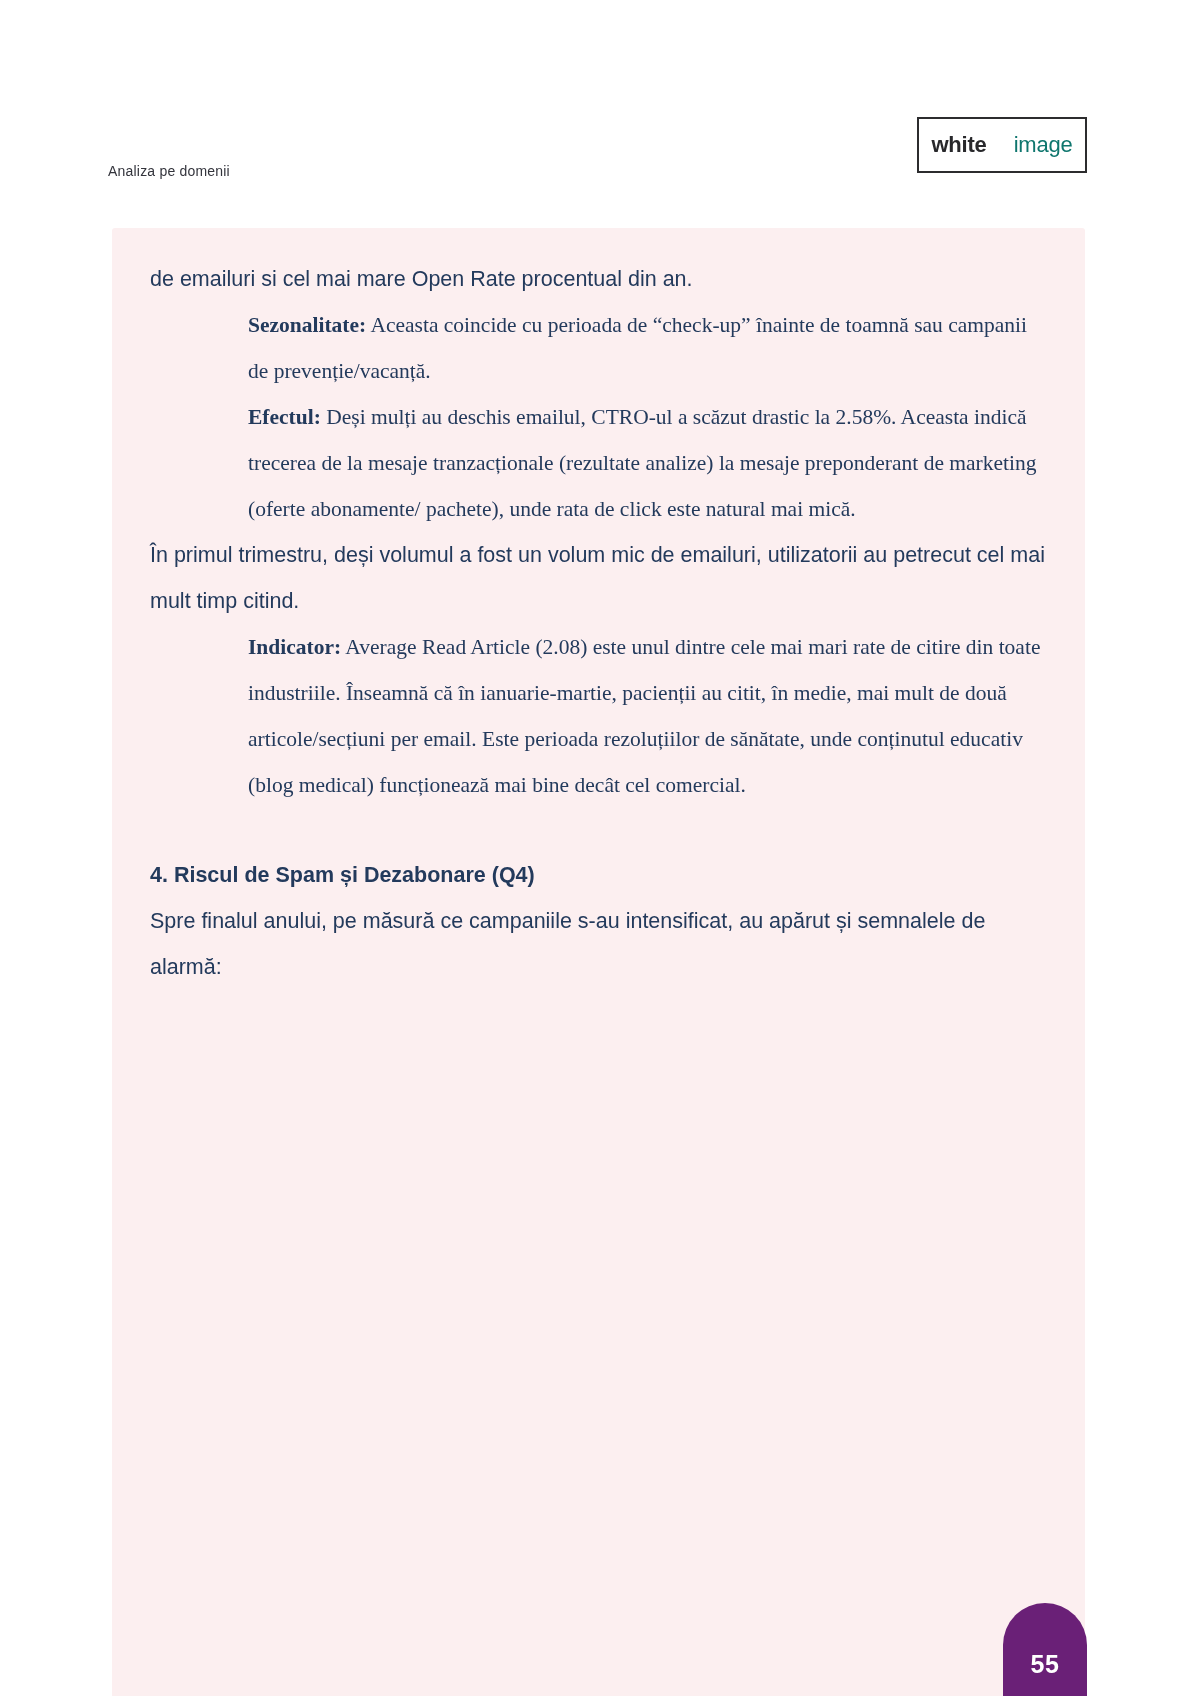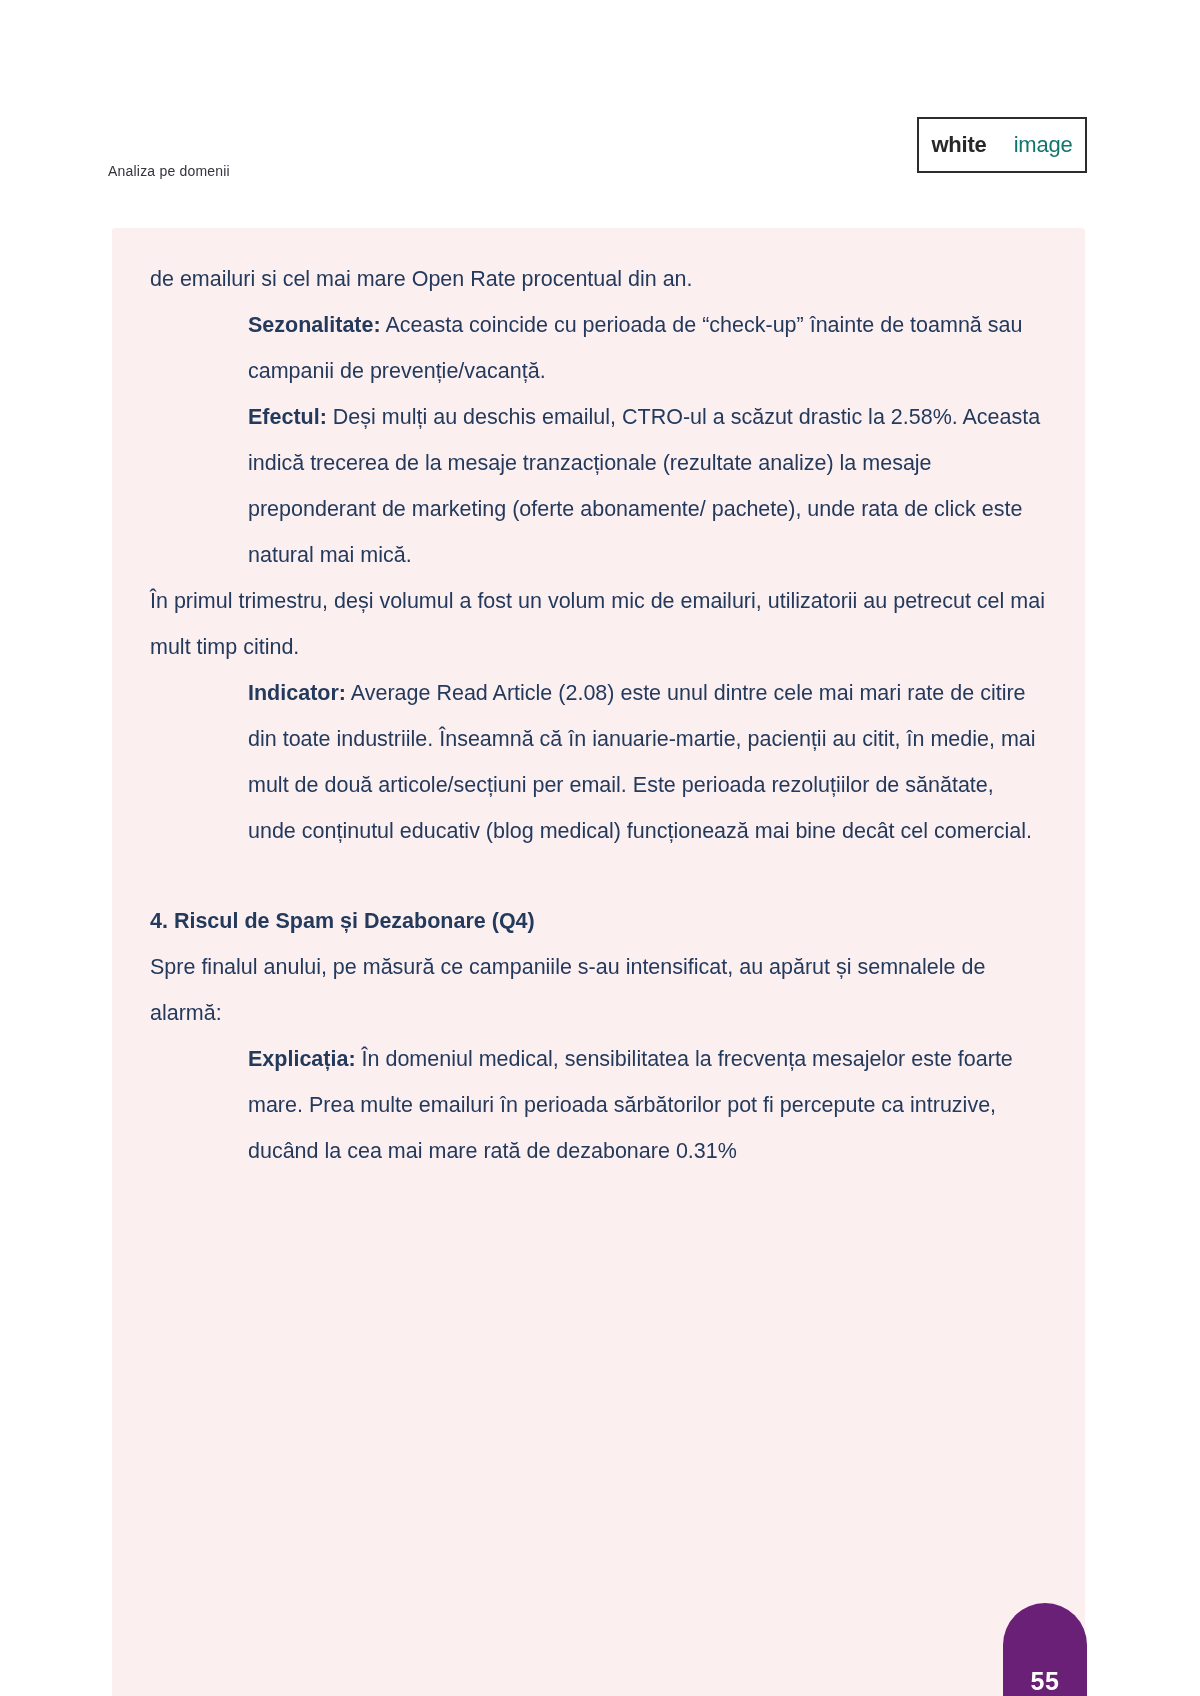--- a/index.html
+++ b/index.html
@@ -51,36 +51,36 @@
     height: 1472px;
     box-sizing: border-box;
     padding: 28px 38px 7px 38px;
     background: var(--card-bg, #fceff0);
     border-radius: 3px;
     color: var(--text, #233a5c);
     font-size: 21.5px;
     line-height: 46px;
   }
   .para { margin: 0; }
-  .indent { margin-left: 98px; }
+  .indent { margin-left: 98px; font-family: Liberation Serif, serif; }
   .heading { margin: 44px 0 0 0; font-weight: 700; }
   .lead { font-weight: 700; }
 
   
   .page-badge {
     position: absolute;
     left: 1003px;
     top: 1603px;
     width: 84px;
     height: 93px;
     background: var(--badge, #6a2077);
     border-radius: 42px 42px 0 0;
     display: flex;
     justify-content: center;
-    align-items: flex-end;
+    align-items: center;
   }
   .page-badge span {
     margin-top: 30px;
     color: #ffffff;
     font-weight: 700;
     font-size: 25px;
     letter-spacing: 0.5px;
   }
 </style>
 </head>
@@ -106,21 +106,20 @@
 
     <p class="para">În primul trimestru, deși volumul a fost un volum mic de emailuri, utilizatorii au petrecut cel mai mult timp citind.</p>
 
     <p class="para indent"><strong class="lead">Indicator:</strong><span> Average Read Article (2.08) este unul dintre cele mai mari rate de citire din toate industriile. Înseamnă că în ianuarie-martie, pacienții au citit, în medie, mai mult de două articole/secțiuni per email. Este perioada rezoluțiilor de sănătate, unde conținutul educativ (blog medical) funcționează mai bine decât cel comercial.</span></p>
 
     <p class="para heading">4. Riscul de Spam și Dezabonare (Q4)</p>
 
     <p class="para">Spre finalul anului, pe măsură ce campaniile s-au intensificat, au apărut și semnalele de alarmă:</p>
 
 
-    <p class="para indent"><strong class="lead">Explicația:</strong><span> În domeniul medical, sensibilitatea la frecvența mesajelor este foarte mare. Prea multe emailuri în perioada sărbătorilor pot fi percepute ca intruzive, ducând la cea mai mare rată de dezabonare 0.31%</span></p>
 
   </div>
 
   <div class="page-badge">
     <span>55</span>
   </div>
 
 </div>
 
 </body></html>

